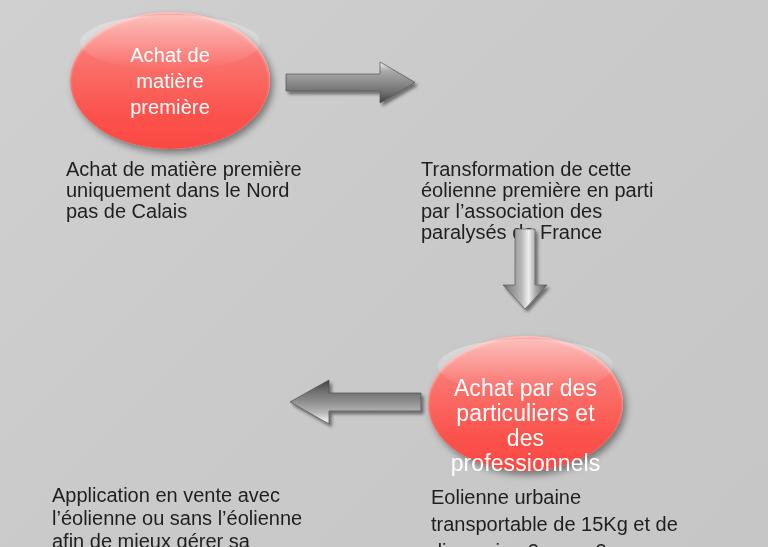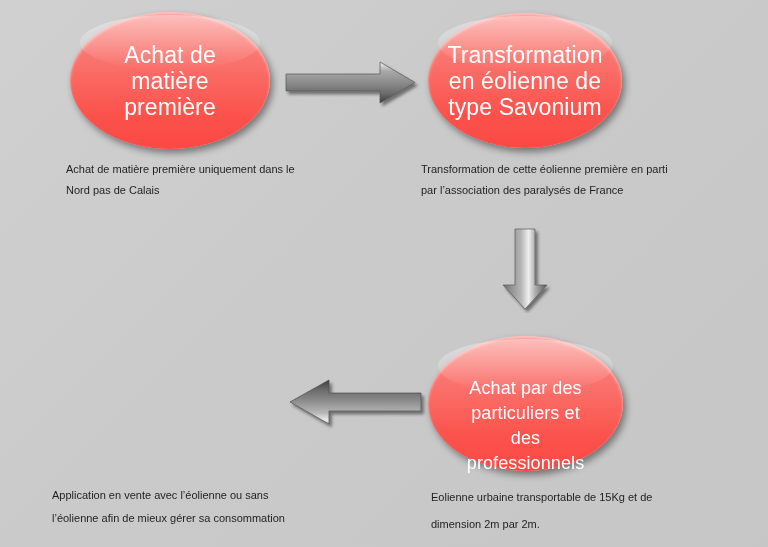--- a/index.html
+++ b/index.html
@@ -48,39 +48,39 @@
     width: 90%;
     height: 40%;
     border-radius: 50%;
     background: linear-gradient(to bottom, rgba(255,255,255,0.38), rgba(255,255,255,0.0));
     pointer-events: none;
   }
   .node-label {
     position: relative;
     z-index: 2;
     color: #ffffff;
-    font-size: 23px;
+    font-size: 20px;
     line-height: 26px;
     text-align: center;
     white-space: pre-line;
     letter-spacing: 0.1px;
   }
 
   #node-raw-material { left: 70px;  top: 12px;  width: 200px; height: 137px; }
   #node-transformation { left: 428px; top: 13px;  width: 194px; height: 135px; }
   #node-subscription  { left: 70px;  top: 336px; width: 200px; height: 135px; }
   #node-purchase      { left: 428px; top: 336px; width: 195px; height: 135px; }
 
-  #node-purchase .node-label { font-size: 18px; line-height: 25px; margin-top: 45px; }
+  #node-purchase .node-label { font-size: 23px; line-height: 25px; margin-top: 45px; }
 
   
   .caption {
     position: absolute;
     color: #1f1f1f;
-    font-size: 11px;
+    font-size: 20px;
     line-height: 21px;
     white-space: pre-line;
   }
   #caption-raw-material   { left: 66px;  top: 159px; width: 245px; }
   #caption-transformation { left: 421px; top: 159px; width: 250px; }
   #caption-subscription   { left: 52px;  top: 484px; width: 262px; line-height: 23px; }
   #caption-purchase       { left: 431px; top: 484px; width: 250px; line-height: 27px; }
 
   
   .arrow { position: absolute; }
@@ -95,25 +95,20 @@
 
 <div id="canvas">
 
   <div class="node" id="node-raw-material">
     <span class="node-label">Achat de
 matière
 première</span>
   </div>
   <div class="caption" id="caption-raw-material">Achat de matière première uniquement dans le Nord pas de Calais</div>
 
-  <div class="node" id="node-transformation">
-    <span class="node-label">Transformation
-en éolienne de
-type Savonium</span>
-  </div>
   <div class="caption" id="caption-transformation">Transformation de cette éolienne première en parti par l’association des paralysés de France</div>
 
   <div class="node" id="node-purchase">
     <span class="node-label">Achat par des
 particuliers et
 des
 professionnels</span>
   </div>
   <div class="caption" id="caption-purchase">Eolienne urbaine transportable de 15Kg et de dimension 2m par 2m.</div>
 

